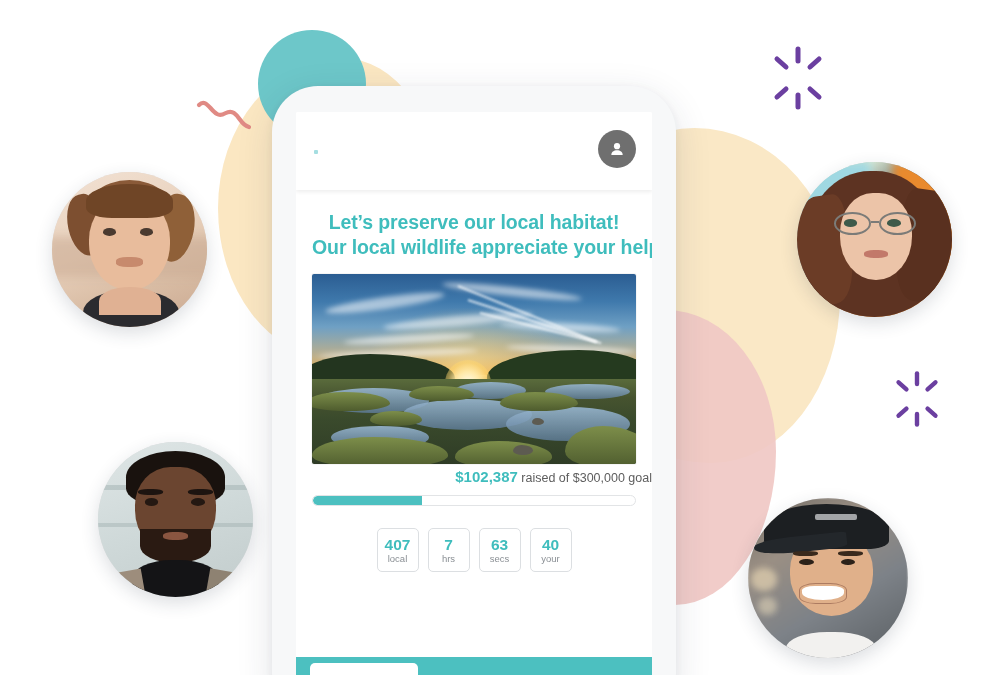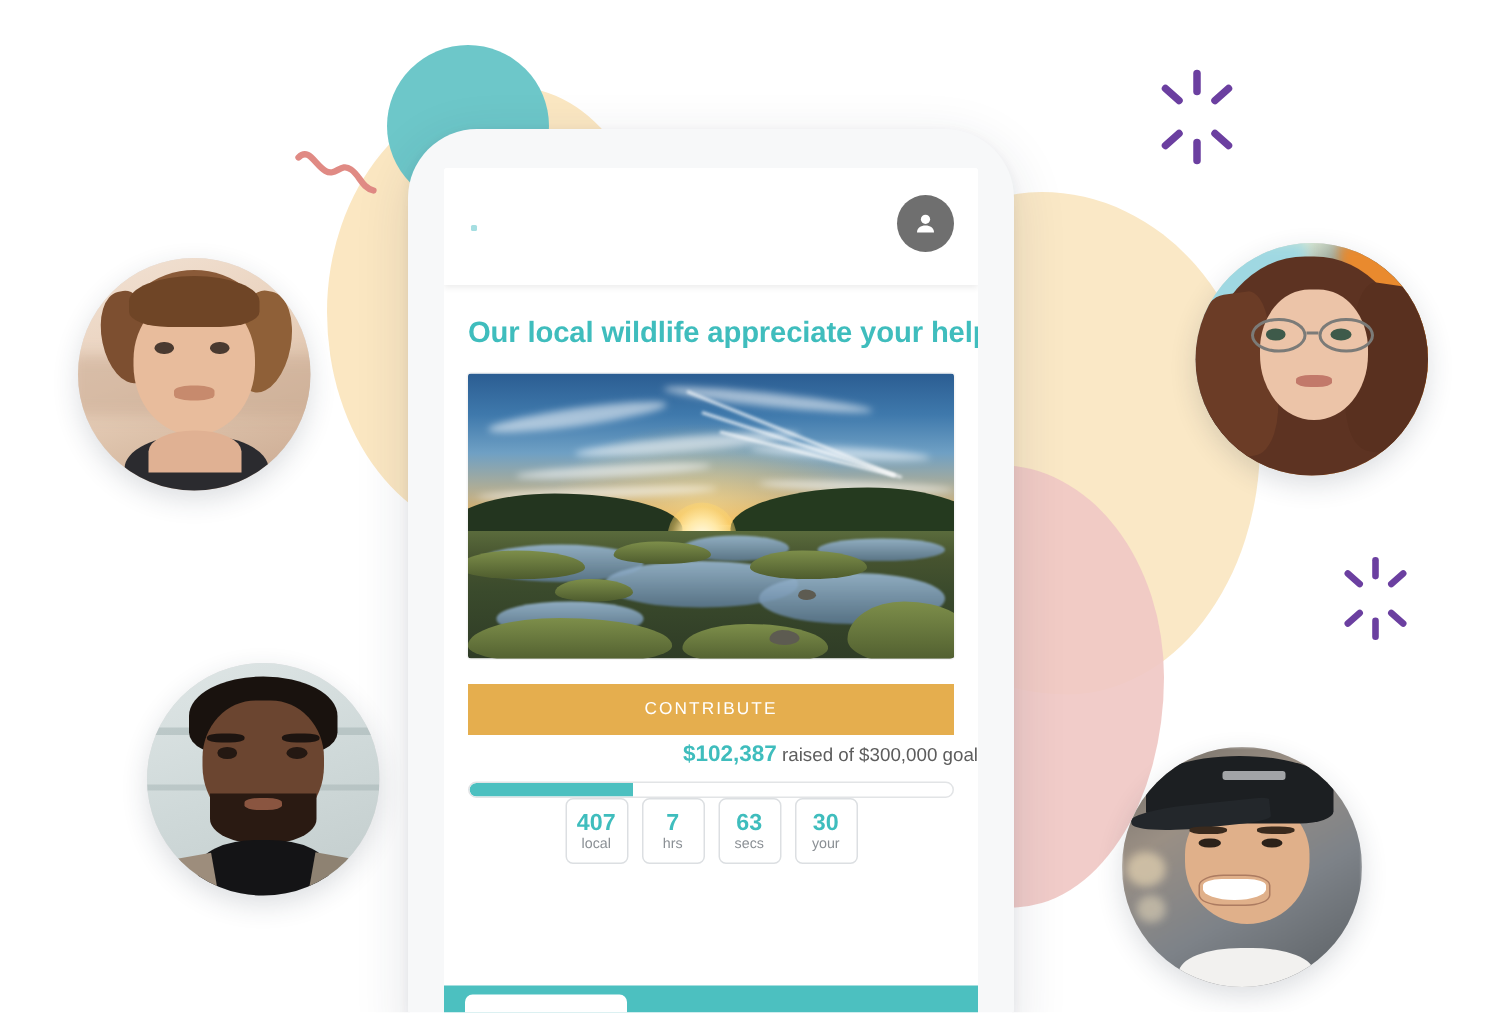--- a/index.html
+++ b/index.html
@@ -236,20 +236,21 @@
     position: relative;
   }
   .progress-fill {
     position: absolute; left: 0; top: 0; bottom: 0;
     background: #4cc0c0;
     border-radius: 6px 0 0 6px;
   }
 
   
   .countdown {
+    margin-top: 22px;
     display: flex;
     justify-content: center;
     gap: 9px;
   }
   .cd-box {
     width: 42px; height: 44px;
     border: 1px solid #dcdfe2;
     border-radius: 5px;
     display: flex;
     flex-direction: column;
@@ -347,20 +348,21 @@
         <div class="app-logo-dot"></div>
         <div class="avatar-btn">
           <svg width="20" height="20" viewBox="0 0 24 24">
             <circle cx="12" cy="8.6" r="3.7" fill="#ffffff"></circle>
             <path d="M5.2 19.2 c0-3.7 3.0-5.6 6.8-5.6 s6.8 1.9 6.8 5.6 z" fill="#ffffff"></path>
           </svg>
         </div>
       </div>
 
       <div class="headline">
+        <span class="line">Let’s preserve our local habitat!</span>
         <span class="line">Our local wildlife appreciate your help.</span>
       </div>
 
       <div class="hero-wrap">
         <div class="hero">
           <div class="sky"></div>
           <div class="sunglow"></div>
 
           <div class="cloud" style="left:4%;  top:12%; width:120px; height:12px; transform:rotate(-8deg);"></div>
           <div class="cloud" style="left:22%; top:22%; width:150px; height:10px; transform:rotate(-5deg);"></div>
@@ -396,21 +398,20 @@
           <div class="grass" style="left:0%;  top:86%; width:42%; height:16%;"></div>
           <div class="grass" style="left:44%; top:88%; width:30%; height:14%;"></div>
           <div class="grass" style="left:78%; top:80%; width:26%; height:22%;"></div>
           <div class="grass" style="left:18%; top:72%; width:16%; height:8%;"></div>
 
           <div class="rock" style="left:62%; top:90%; width:20px; height:10px;"></div>
           <div class="rock" style="left:68%; top:76%; width:12px; height:7px;"></div>
         </div>
       </div>
 
-      <button class="contribute">CONTRIBUTE</button>
 
       <div class="raised">
         <span class="amount">$102,387</span>
         <span>raised of $300,000 goal</span>
       </div>
 
       <div class="progress-track">
         <div class="progress-fill" id="progressFill" style="width: 34%;"></div>
       </div>
 
@@ -421,21 +422,21 @@
           </div>
           <div class="cd-box">
             <div class="cd-val">7</div>
             <div class="cd-lbl">hrs</div>
           </div>
           <div class="cd-box">
             <div class="cd-val">63</div>
             <div class="cd-lbl">secs</div>
           </div>
           <div class="cd-box">
-            <div class="cd-val">30</div>
+            <div class="cd-val">40</div>
             <div class="cd-lbl">your</div>
           </div>
         </div>
 
       <div class="tabbar" id="tabbar">
           <div class="tab active">RAFFLE</div>
           <div class="tab">DONATIONS</div>
         </div>
 
     </div>

